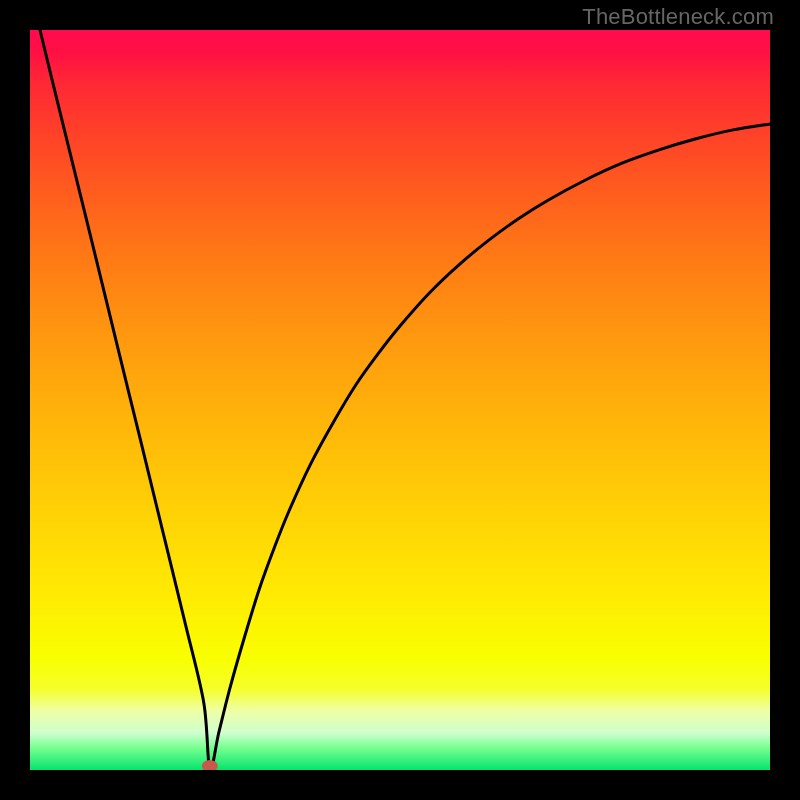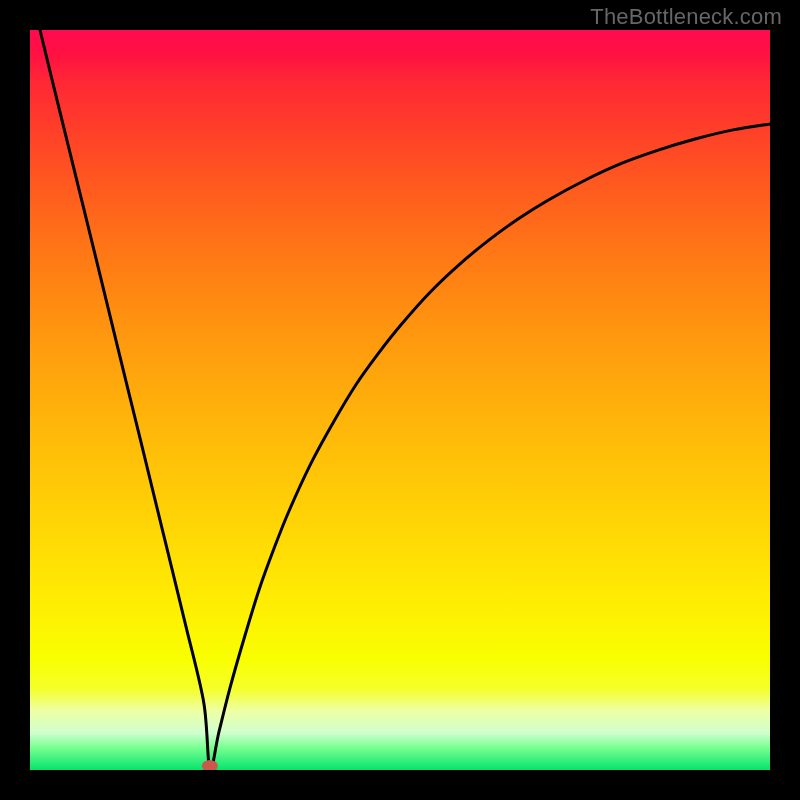--- a/index.html
+++ b/index.html
@@ -7,21 +7,21 @@
   body { background: #000; font-family: Arial, sans-serif; }
   .outer {
     position: relative;
     width: 800px;
     height: 800px;
     background: #000;
   }
   .watermark {
     position: absolute;
     top: 4px;
-    right: 18px;
+    right: 26px;
     color: #666;
     font-size: 22px;
     font-family: Arial, sans-serif;
     letter-spacing: 0.2px;
     z-index: 40;
   }
   .plot {
     position: absolute;
     left: 30px;
     top: 30px;

